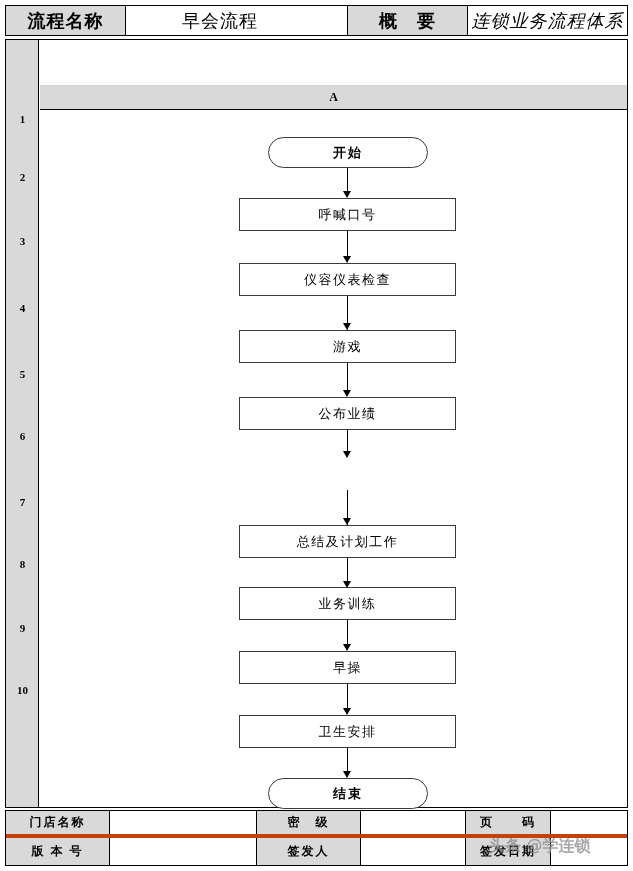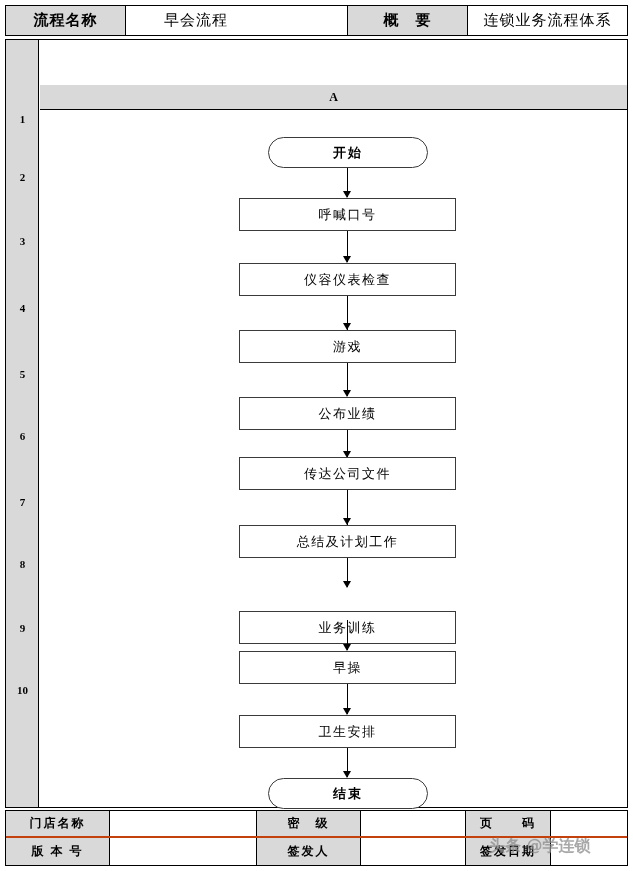--- a/index.html
+++ b/index.html
@@ -29,39 +29,39 @@
     display: flex;
     border: 1px solid #000000;
     box-sizing: border-box;
     background: #ffffff;
   }
   .th-cell {
     display: flex;
     align-items: center;
     justify-content: center;
     box-sizing: border-box;
-    font-size: 15px;
+    font-size: 18px;
     letter-spacing: 1px;
     overflow: hidden;
     white-space: nowrap;
     text-align: right;
   }
   .th-label {
     background: #d9d9d9;
     font-weight: bold;
     border-right: 1px solid #000000;
   }
   .th-value {
     background: #ffffff;
     border-right: 1px solid #000000;
     font-weight: normal;
   }
-  .th-last { border-right: none; }
+  .th-last { border-right: none; font-style: italic; }
   .th-w1 { width: 120px; }
-  .th-w2 { width: 222px; justify-content: flex-start; padding-left: 38px; }
+  .th-w2 { width: 222px; justify-content: flex-start; padding-left: 56px; }
   .th-w3 { width: 120px; }
   .th-w4 { width: 159px; }
 
   
   .frame {
     position: absolute;
     left: 5px;
     top: 39px;
     width: 623px;
     height: 769px;
@@ -178,21 +178,21 @@
     height: 56px;
     border: 1px solid #000000;
     box-sizing: border-box;
     background: #ffffff;
   }
   .f-row {
     display: flex;
     height: 27px;
     box-sizing: border-box;
   }
-  .f-row.first { border-bottom: 2px solid #c2410c; }
+  .f-row.first { border-bottom: 4px solid #c2410c; }
   .f-cell {
     display: flex;
     align-items: center;
     justify-content: center;
     box-sizing: border-box;
     border-right: 1px solid #000000;
     font-size: 12px;
     white-space: nowrap;
     overflow: hidden;
   }
@@ -269,29 +269,28 @@
       <div class="arrow-head" style="top:212px"></div>
 
       <div class="node" style="top:219px">游戏</div>
       <div class="connector" style="top:252px; height:33px"></div>
       <div class="arrow-head" style="top:279px"></div>
 
       <div class="node" style="top:286px">公布业绩</div>
       <div class="connector" style="top:319px; height:27px"></div>
       <div class="arrow-head" style="top:340px"></div>
 
-      <div class="node" style="top:346px">传达公司文件</div>
       <div class="connector" style="top:379px; height:35px"></div>
       <div class="arrow-head" style="top:407px"></div>
 
       <div class="node" style="top:414px">总结及计划工作</div>
       <div class="connector" style="top:447px; height:29px"></div>
       <div class="arrow-head" style="top:470px"></div>
 
-      <div class="node" style="top:500px">业务训练</div>
+      <div class="node" style="top:476px">业务训练</div>
       <div class="connector" style="top:509px; height:30px"></div>
       <div class="arrow-head" style="top:533px"></div>
 
       <div class="node" style="top:540px">早操</div>
       <div class="connector" style="top:573px; height:30px"></div>
       <div class="arrow-head" style="top:597px"></div>
 
       <div class="node" style="top:604px">卫生安排</div>
       <div class="connector" style="top:637px; height:29px"></div>
       <div class="arrow-head" style="top:660px"></div>

